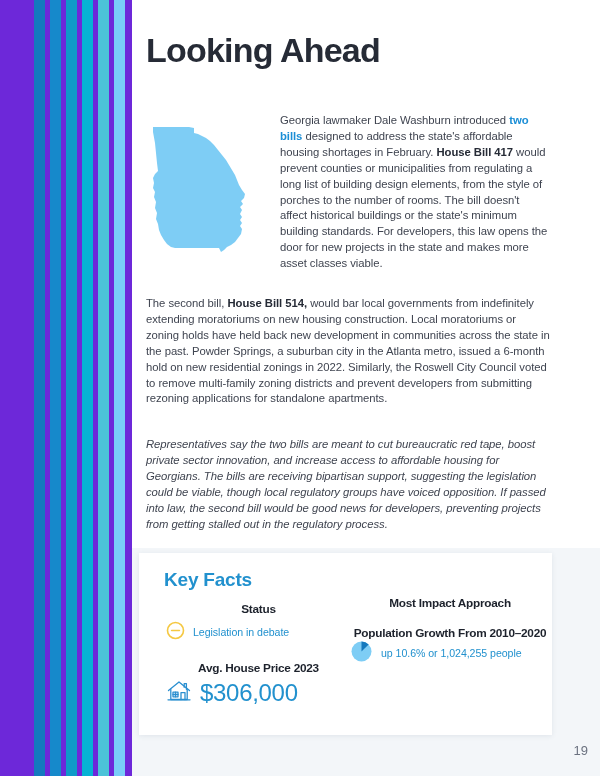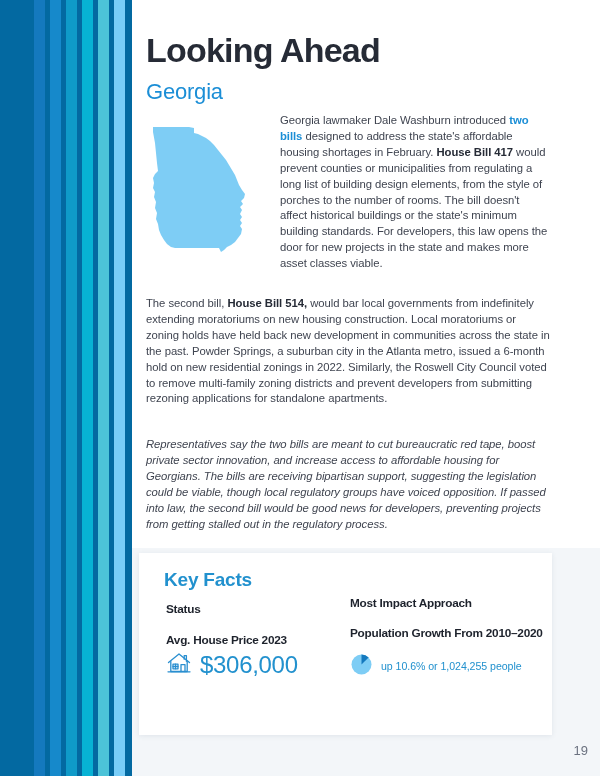--- a/index.html
+++ b/index.html
@@ -8,21 +8,21 @@
     width: 600px;
     height: 776px;
     background: #ffffff;
     font-family: "Liberation Sans", sans-serif;
   }
 
   #page {
     position: relative;
     width: 600px;
     height: 776px;
-    background: #0369a1;
+    background: #6d28d9;
     overflow: hidden;
   }
 
   
   .stripe-band {
     position: absolute;
     left: 0; top: 0;
     width: 132px;
     height: 776px;
     display: flex;
@@ -116,21 +116,21 @@
     font-size: 19px;
     color: #2291ce;
     font-weight: 700;
     letter-spacing: -0.2px;
   }
 
   .kf-col { position: absolute; }
   #kf-col-left  { left: 34px;  top: 602px; width: 185px; }
   #kf-col-right { left: 218px; top: 596px; width: 200px; }
 
-  .kf-block { margin-bottom: 14px; }
+  .kf-block { margin-bottom: 14px; text-align: center; }
   .kf-label {
     font-size: 11.8px;
     font-weight: 700;
     color: #1d222c;
     line-height: 14px;
     margin-bottom: 5px;
     letter-spacing: -0.25px;
   }
   .kf-row {
     display: flex;
@@ -148,21 +148,21 @@
     font-size: 24px;
     line-height: 22px;
     letter-spacing: -0.3px;
   }
 
   
   #kf-status      { margin-bottom: 17px; }
   #kf-price .kf-label { margin-bottom: 3px; }
   #kf-impact      { margin-bottom: 16px; }
   #kf-impact .kf-label { margin-bottom: 3px; }
-  #kf-pop .kf-label   { margin-bottom: 13px; }
+  #kf-pop .kf-label   { margin-bottom: 0; }
 
   .page-number {
     position: absolute;
     right: 12px;
     bottom: 18px;
     font-size: 13px;
     color: #6b7280;
   }
 </style>
 </head>
@@ -176,21 +176,20 @@
     <div class="stripe" style="background:#1689cb"></div>
     <div class="stripe" style="background:#0f9ac8"></div>
     <div class="stripe" style="background:#07b2d4"></div>
     <div class="stripe" style="background:#4cc3d8"></div>
     <div class="stripe" style="background:#79cdf8"></div>
   </div>
 
   <div class="content">
 
     <h1 class="page-title">Looking Ahead</h1>
-    <h2 class="page-subtitle">Georgia</h2>
 
     <div class="map-wrap">
       <svg viewBox="0 0 120 172" xmlns="http://www.w3.org/2000/svg" aria-hidden="true">
         <path fill="#7ecdf5" d="M8,11 L8,16 L10,27 L11,37 L12,47 L13,55 L10,58 L8,62 L9,67 L8,72
                  L10,76 L9,81 L11,86 L10,92 L12,97 L11,103 L13,108 L14,114 L16,119
                  L19,124 L22,128 L26,131 L30,132 L36,132 L44,132 L52,132 L60,132
                  L68,132 L74,132 L76,136 L79,134 L82,131 L86,129 L90,126 L93,122
                  L96,118 L97,113 L95,110 L97,107 L95,104 L97,101 L95,98 L97,94
                  L95,91 L98,88 L96,85 L99,82 L100,78 L97,74 L94,69 L92,64 L90,59
                  L87,54 L84,49 L81,44 L77,39 L73,34 L69,29 L65,25 L61,22 L57,20
@@ -205,20 +204,29 @@
     <p class="para" id="p3">Representatives say the two bills are meant to cut bureaucratic red tape, boost private sector innovation, and increase access to affordable housing for Georgians. The bills are receiving bipartisan support, suggesting the legislation could be viable, though local regulatory groups have voiced opposition. If passed into law, the second bill would be good news for developers, preventing projects from getting stalled out in the regulatory process.</p>
 
     <div class="kf-bg"></div>
     <div class="kf-card"></div>
     <div class="kf-title">Key Facts</div>
 
     <div class="kf-col" id="kf-col-left">
 
       <div class="kf-block" id="kf-status">
         <div class="kf-label">Status</div>
+        <div class="kf-row">
+          <span class="kf-icon">
+            <svg width="19" height="19" viewBox="0 0 19 19" xmlns="http://www.w3.org/2000/svg">
+              <circle cx="9.5" cy="9.5" r="8" fill="none" stroke="#f5c842" stroke-width="1.6"></circle>
+              <line x1="5.6" y1="9.5" x2="13.4" y2="9.5" stroke="#f5c842" stroke-width="1.6" stroke-linecap="round"></line>
+            </svg>
+          </span>
+          <span class="kf-val">Legislation in debate</span>
+        </div>
       </div>
 
       <div class="kf-block" id="kf-price">
         <div class="kf-label">Avg. House Price 2023</div>
         <div class="kf-row">
           <span class="kf-icon">
             <svg width="26" height="26" viewBox="0 0 26 26" xmlns="http://www.w3.org/2000/svg">
               <g fill="none" stroke="#2a8fd0" stroke-width="1.3" stroke-linejoin="round" stroke-linecap="round">
                 <path d="M2.5,12.5 L13,4 L23.5,12.5"></path>
                 <path d="M4.8,11.5 L4.8,21.5 L21.2,21.5 L21.2,11.5"></path>

